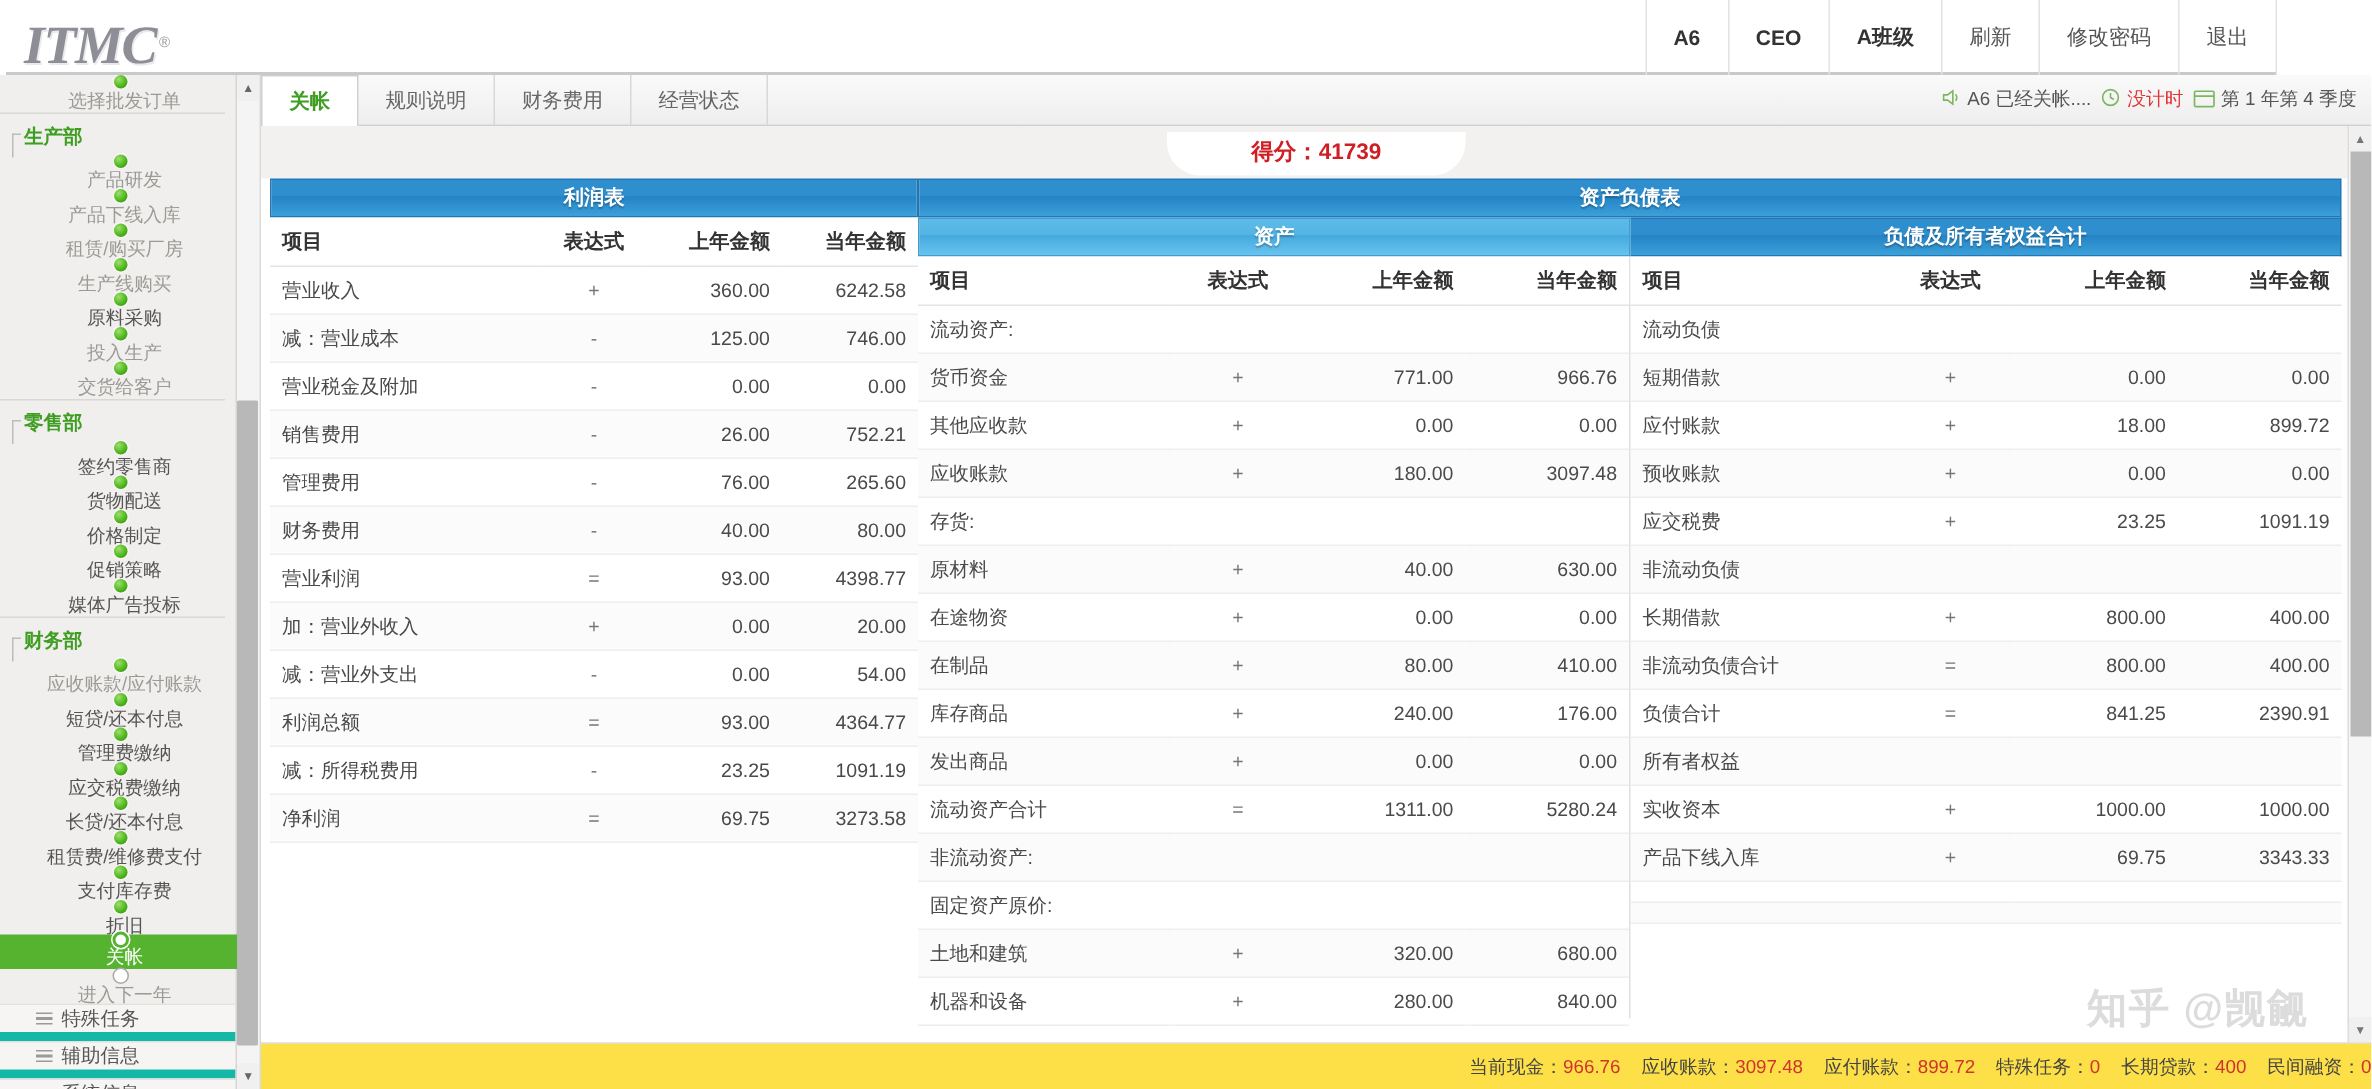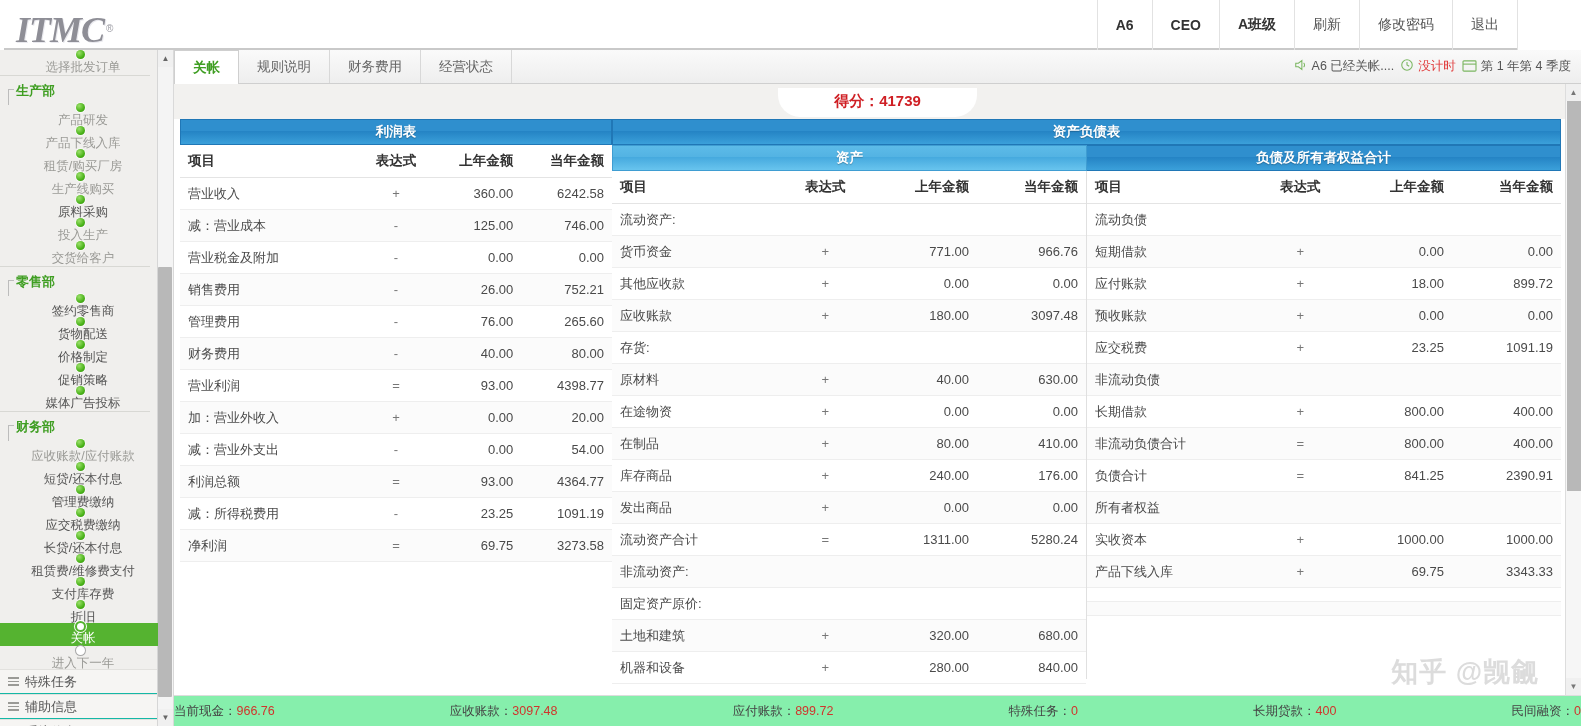--- a/index.html
+++ b/index.html
@@ -102,22 +102,22 @@
     content:""; position:absolute; left:8px; top:11px;
     width:6px; height:1px; background:#bcbcbc;
   }
   .side-group::after {
     content:""; position:absolute; left:8px; top:11px;
     width:1px; height:16px; background:#bcbcbc;
   }
   .side-sep { height:1px; background: #d8d8d4; margin: 2px 8px 2px 0; }
   .side-menu {
     height: 25px; display:flex; align-items:center;
-    padding-left: 8px; font-size: 13px; color:#555; cursor:pointer;
-    border-top: 1px solid #e2e1de; border-bottom: 1px solid #14b8a6;
+    padding-left: 24px; font-size: 13px; color:#555; cursor:pointer;
+    border-top: 1px solid #e2e1de; border-bottom: 6px solid #14b8a6;
     background: #f6f5f3;
   }
   .hamburger { display:inline-block; width:11px; margin-right:6px; flex:none; }
   .hamburger span { display:block; height:1.5px; background:#9a9a96; margin:1.8px 0; }
 
   
   .main {
     position: absolute; top: 50px; left: 174px;
     width: 1407px; height: 676px; background: #fff;
   }
@@ -233,22 +233,22 @@
   }
   .vscroll .arrow.bot { position:absolute; bottom:0; left:0; right:0; }
   .vscroll .vthumb {
     position:absolute; top:17px; left:1px; width:14px; height:390px;
     background:#b8b8b8; cursor:pointer;
   }
 
   
   .footer {
     position:absolute; bottom:0; left:0; right:0; height:31px;
-    background:#86efac; border-top:1px solid #ddd;
-    display:flex; align-items:center; justify-content:space-between;
+    background:#fde047; border-top:1px solid #ddd;
+    display:flex; align-items:center; justify-content:flex-end;
     font-size:12.5px; color:#444; gap: 14px;
   }
   .footer .kv { white-space:nowrap; }
   .footer .v { color:#d0342c; }
 
   .watermark {
     position:absolute; right: 42px; bottom: 36px;
     font-size: 27px; color: #dcdcdc; font-weight: bold;
     letter-spacing: 1px; pointer-events:none; user-select:none;
     white-space: nowrap;

